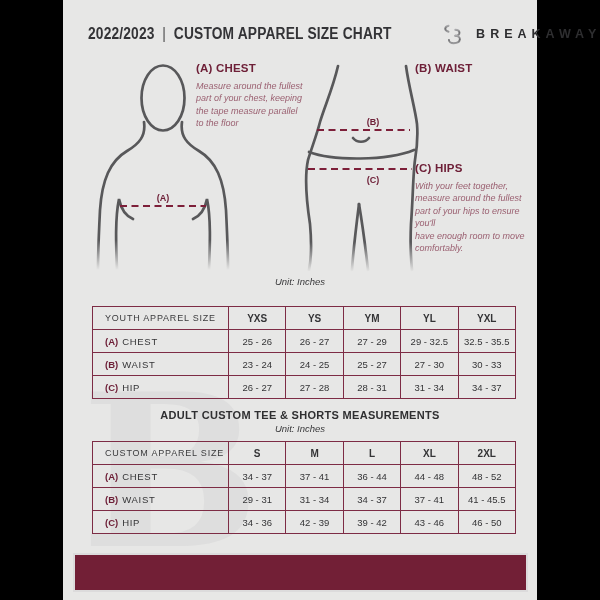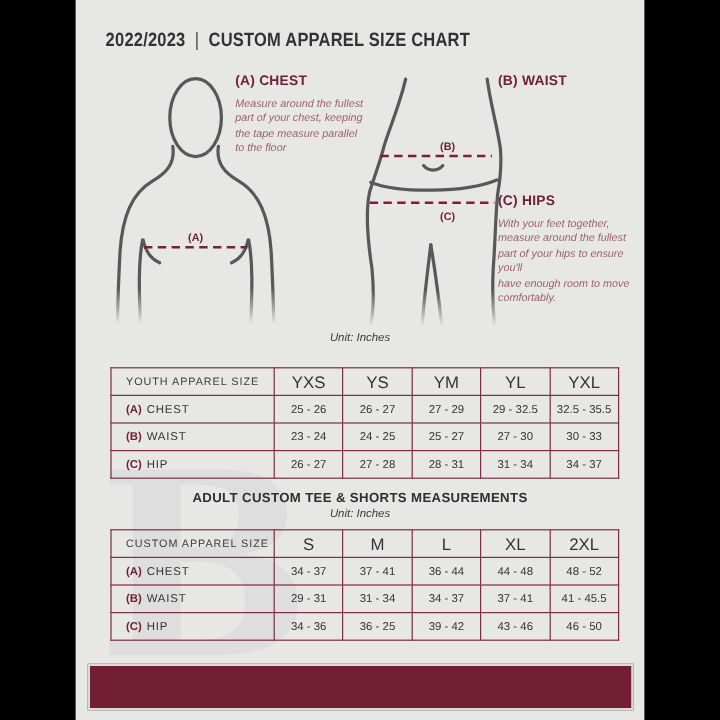--- a/index.html
+++ b/index.html
@@ -29,21 +29,21 @@
               white-space:pre-line; }
 
   
   .tbl-head { position:absolute; left:0; right:0; text-align:center; }
   .tbl-head h2 { margin:0; font-size:11px; font-weight:bold; color:#2f2f31; letter-spacing:.3px; }
   .tbl-head .unit { font-size:9.5px; font-style:italic; color:#3a3a3c; margin-top:2px; }
   table.size { position:absolute; left:29px; border-collapse:collapse; table-layout:fixed;
                width:423px; background:transparent; }
   table.size th, table.size td { border:1.5px solid #7d2c45; height:22px; padding:0;
                font-size:9.5px; color:#343436; text-align:center; vertical-align:middle; }
-  table.size th { font-weight:normal; font-size:14px; }
+  table.size th { font-weight:bold; font-size:10px; }
   table.size .label-col { text-align:left; padding-left:12px; font-weight:500;
                font-size:9px; letter-spacing:.8px; color:#3b3b3d; }
   table.size td.rowlabel { text-align:left; padding-left:12px; letter-spacing:.7px; }
   td.rowlabel .key { font-weight:bold; color:#6e2038; margin-right:4px; letter-spacing:0; }
 
   
   .watermark { position:absolute; left:18px; top:384px; z-index:0; }
   .watermark text { font-family:"DejaVu Serif", serif; font-size:212px; fill:#dedede; font-weight:bold; }
   .content-layer { position:absolute; inset:0; z-index:1; }
   .footer-bar { position:absolute; left:10px; top:553px; width:451px; height:35px;
@@ -59,20 +59,39 @@
       <text x="0" y="162">B</text>
     </svg>
 
     <div class="content-layer">
 
       <header class="topbar">
         <div class="doc-title">
           <span>2022/2023</span>
           <span class="sep">|</span>
           <span>CUSTOM APPAREL SIZE CHART</span>
+        </div>
+        <div class="brand">
+          <svg width="27" height="25" viewBox="0 0 34 30">
+            <defs>
+              <linearGradient id="metal" x1="0" y1="0" x2="0" y2="1">
+                <stop offset="0" stop-color="#a9a9ab"></stop>
+                  <stop offset=".5" stop-color="#6d6d6f"></stop>
+                <stop offset="1" stop-color="#9a9a9c"></stop>
+              </linearGradient>
+            </defs>
+            <g fill="none" stroke="url(#metal)" stroke-width="2.4" stroke-linecap="round">
+              <path d="M9 4 H26"></path>
+              <path d="M18 4 V26"></path>
+              <path d="M18 9 C25 9 25 16.5 18 16.5"></path>
+              <path d="M18 16.5 C26 16.5 26 26 16 26 C12 26 10 24 10 22"></path>
+              <path d="M9.5 4 C4.5 5 3.5 10 9.5 11.5"></path>
+            </g>
+          </svg>
+          <span class="brand-name">BREAKAWAY</span>
         </div>
       </header>
 
       <svg class="fig" style="left:17px; top:58px;" width="160" height="212" viewBox="0 0 160 212">
         <defs>
           <linearGradient id="fadeU" x1="0" y1="0" x2="0" y2="1">
             <stop offset="0" stop-color="#e7e7e6" stop-opacity="0"></stop>
               <stop offset="1" stop-color="#e7e7e6"></stop>
           </linearGradient>
         </defs>
@@ -205,21 +224,21 @@
             <td class="rowlabel"><span class="key">(B)</span><span>WAIST</span></td>
             <td>29 - 31</td>
             <td>31 - 34</td>
             <td>34 - 37</td>
             <td>37 - 41</td>
             <td>41 - 45.5</td>
           </tr>
           <tr>
             <td class="rowlabel"><span class="key">(C)</span><span>HIP</span></td>
             <td>34 - 36</td>
-            <td>36 - 25</td>
+            <td>42 - 39</td>
             <td>39 - 42</td>
             <td>43 - 46</td>
             <td>46 - 50</td>
           </tr>
         </tbody>
       </table>
 
       <div class="footer-bar"></div>
     </div>
   </div>

